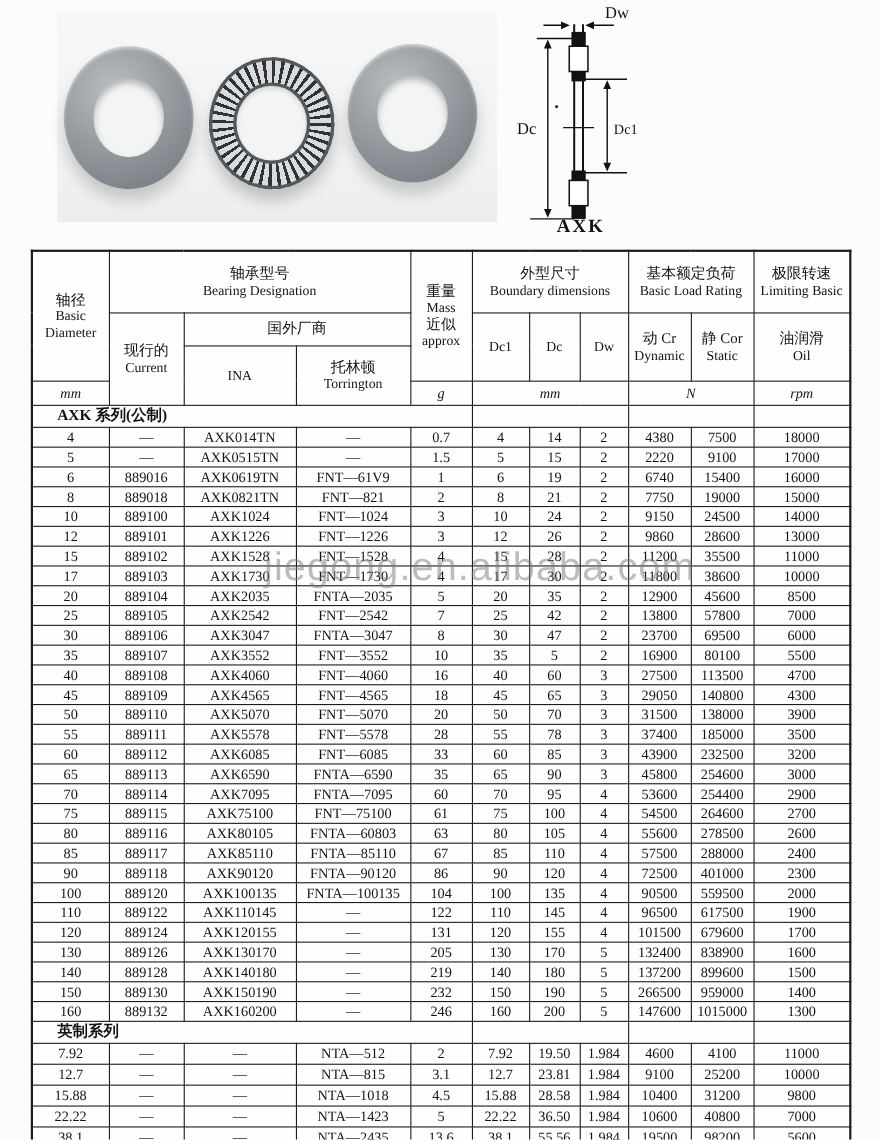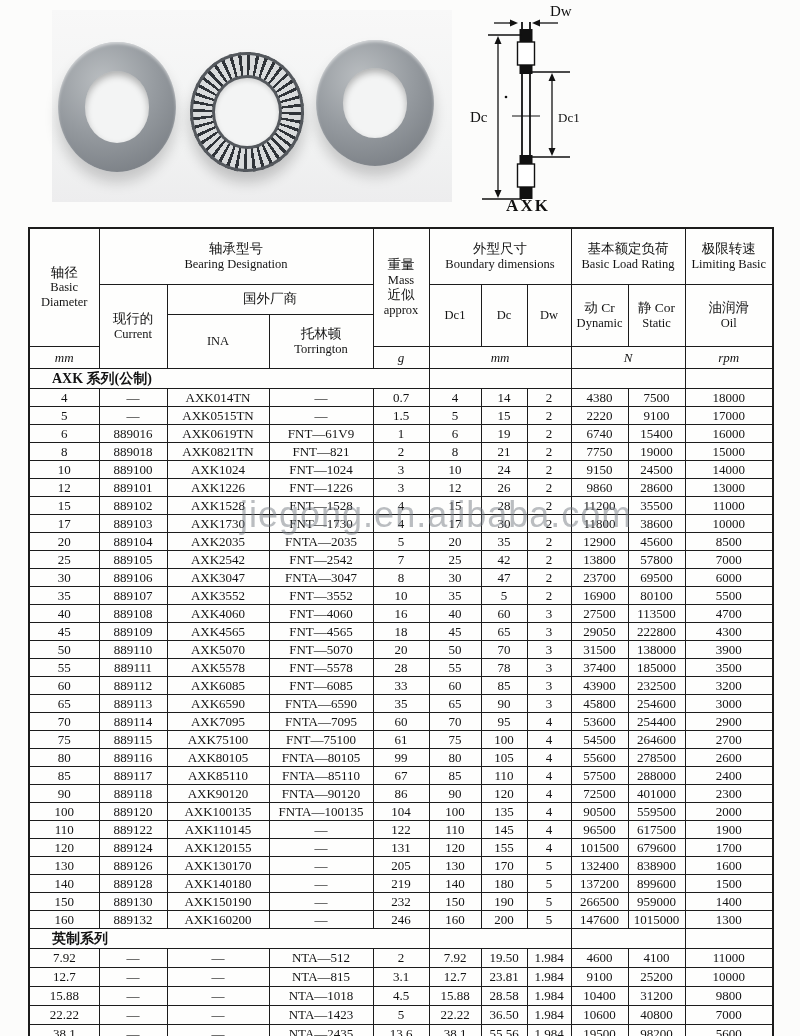--- a/index.html
+++ b/index.html
@@ -399,21 +399,21 @@
       <tr class="data-row metric">
         <td>45</td>
         <td>889109</td>
         <td>AXK4565</td>
         <td>FNT—4565</td>
         <td>18</td>
         <td>45</td>
         <td>65</td>
         <td>3</td>
         <td>29050</td>
-        <td>222800</td>
+        <td>140800</td>
         <td>4300</td>
       </tr>
       <tr class="data-row metric">
         <td>50</td>
         <td>889110</td>
         <td>AXK5070</td>
         <td>FNT—5070</td>
         <td>20</td>
         <td>50</td>
         <td>70</td>
@@ -484,22 +484,22 @@
         <td>100</td>
         <td>4</td>
         <td>54500</td>
         <td>264600</td>
         <td>2700</td>
       </tr>
       <tr class="data-row metric">
         <td>80</td>
         <td>889116</td>
         <td>AXK80105</td>
-        <td>FNTA—80105</td>
-        <td>99</td>
+        <td>FNTA—60803</td>
+        <td>63</td>
         <td>80</td>
         <td>105</td>
         <td>4</td>
         <td>55600</td>
         <td>278500</td>
         <td>2600</td>
       </tr>
       <tr class="data-row metric">
         <td>85</td>
         <td>889117</td>

